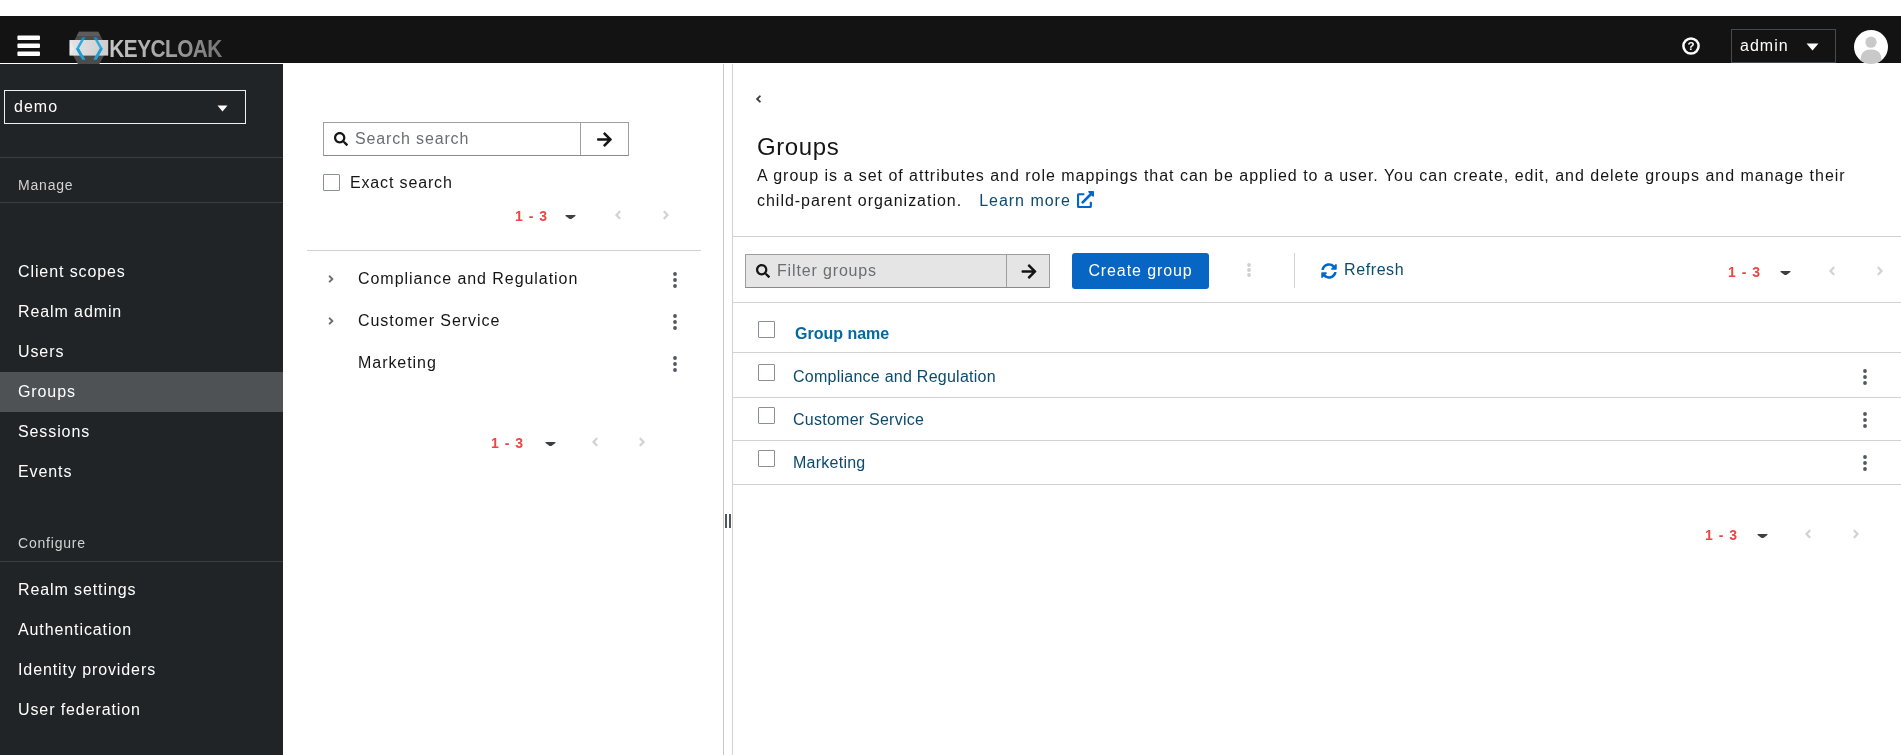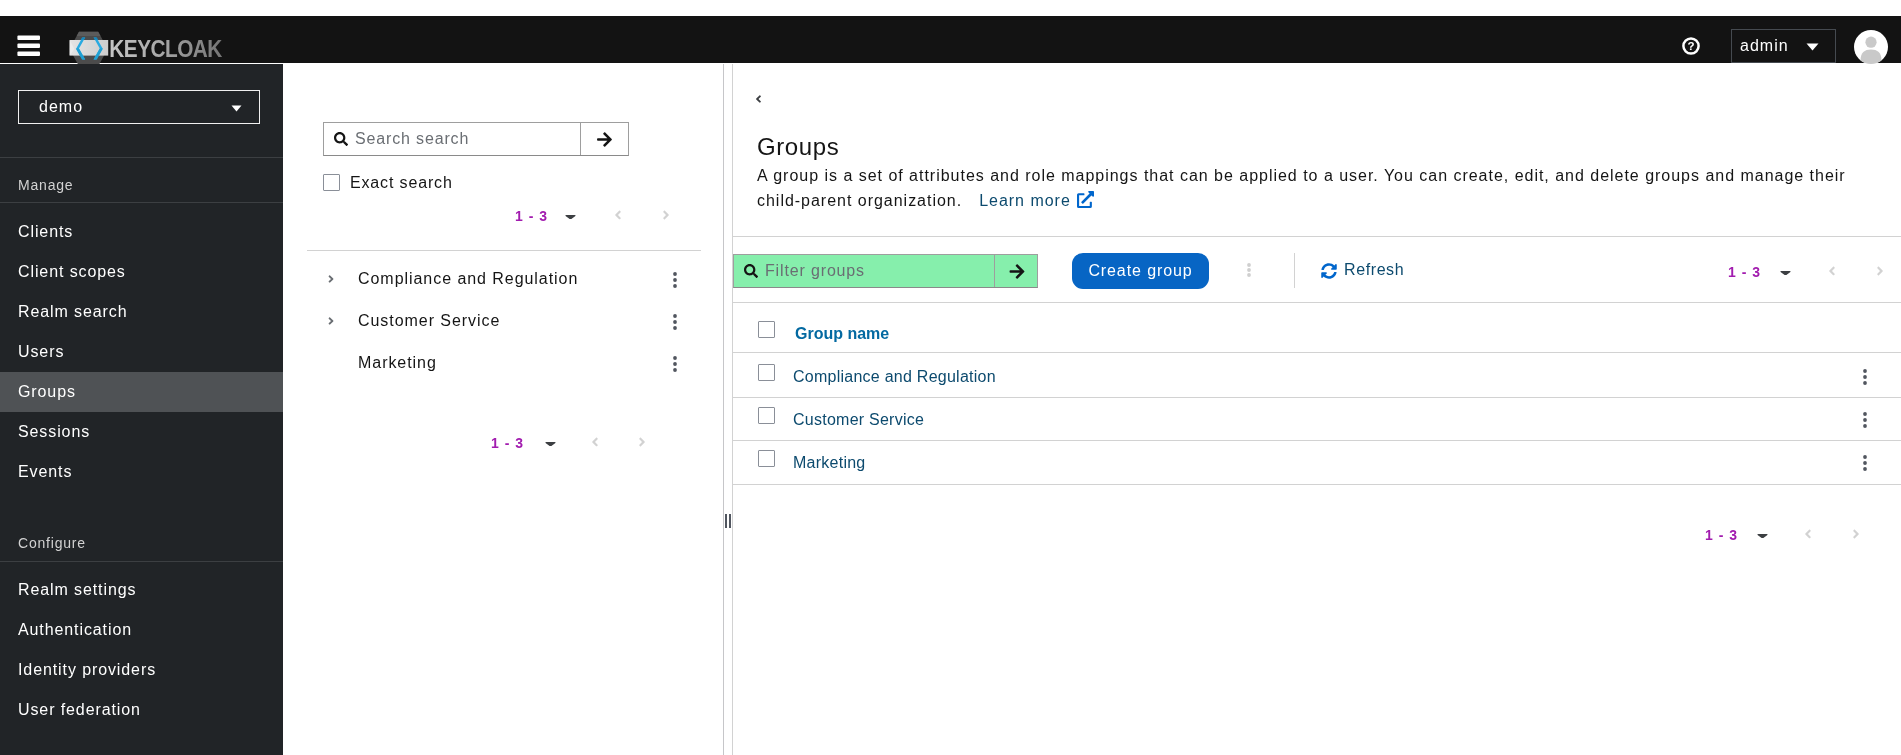--- a/index.html
+++ b/index.html
@@ -3,33 +3,33 @@
 <meta charset="utf-8">
 <style>
   * { margin:0; padding:0; box-sizing:border-box; }
   html,body { width:1901px; height:755px; }
   body { font-family:"Liberation Sans", sans-serif; background:#fff; overflow:hidden; position:relative; }
   .abs { position:absolute; }
   
   #hdr { position:absolute; left:0; top:16px; width:1901px; height:47px; background:#131313; }
   
   #side { position:absolute; left:0; top:64px; width:283px; height:691px; background:#212427; }
-  #realm { position:absolute; left:18px; top:26px; width:242px; height:34px; border:1px solid #f0f0f0; color:#fff; font-size:16px; line-height:32px; padding-left:20px; letter-spacing:1px; }
+  #realm { position:absolute; left:4px; top:26px; width:242px; height:34px; border:1px solid #f0f0f0; color:#fff; font-size:16px; line-height:32px; padding-left:9px; letter-spacing:1px; }
   .sline { position:absolute; left:0; width:283px; height:1px; background:#3c3f42; }
   .navhead { position:absolute; left:18px; color:#d2d2d2; font-size:14px; letter-spacing:0.8px; }
   .navitem { position:absolute; left:0; width:283px; height:40px; color:#fff; font-size:16px; line-height:40px; padding-left:18px; letter-spacing:0.9px; }
   .navitem.cur { background:#4f5255; }
   
   #mid { position:absolute; left:283px; top:64px; width:440px; height:691px; background:#fff; }
   #right { position:absolute; left:733px; top:64px; width:1168px; height:691px; background:#fff; }
   .vline { position:absolute; top:64px; height:691px; width:1px; }
   .hline { position:absolute; height:1px; background:#d2d2d2; }
   .blue { color:#0c4a6e; }
   .kebab circle { fill:#51565f; }
-  .pgnum { position:absolute; font-size:14px; font-weight:bold; color:#a21caf; letter-spacing:1px; }
+  .pgnum { position:absolute; font-size:14px; font-weight:bold; color:#ef4444; letter-spacing:1px; }
   .cb { position:absolute; width:17px; height:17px; background:#fff; border:1.5px solid #8a8f98; border-radius:1px; }
 </style>
 </head>
 <body>
 <div id="hdr">
 
   <svg class="abs" style="left:16px;top:18px" width="26" height="24" viewBox="0 0 26 24">
     <rect x="1.4" y="1.6" width="22.6" height="4.5" rx="1" fill="#fff"></rect>
     <rect x="1.4" y="9.6" width="22.6" height="4.5" rx="1" fill="#fff"></rect>
     <rect x="1.4" y="17.5" width="22.6" height="4.5" rx="1" fill="#fff"></rect>
@@ -80,23 +80,22 @@
 </div>
 <div id="side">
   <div id="realm">demo
     <svg class="abs" style="right:17px;top:14px" width="11" height="7" viewBox="0 0 11 7">
         <path d="M0.5 0.5 L10.5 0.5 L5.5 6.5 Z" fill="#fff"></path>
       </svg>
   </div>
   <div class="sline" style="top:92.5px"></div>
   <div class="navhead" style="top:113px">Manage</div>
   <div class="sline" style="top:138px"></div>
-  <div class="navitem" style="top:148px">Clients</div>
   <div class="navitem" style="top:188px">Client scopes</div>
-  <div class="navitem" style="top:228px">Realm search</div>
+  <div class="navitem" style="top:228px">Realm admin</div>
   <div class="navitem" style="top:268px">Users</div>
   <div class="navitem cur" style="top:308px">Groups</div>
   <div class="navitem" style="top:348px">Sessions</div>
   <div class="navitem" style="top:388px">Events</div>
   <div class="navhead" style="top:471px">Configure</div>
   <div class="sline" style="top:497px"></div>
   <div class="navitem" style="top:506px">Realm settings</div>
   <div class="navitem" style="top:546px">Authentication</div>
   <div class="navitem" style="top:586px">Identity providers</div>
   <div class="navitem" style="top:626px">User federation</div>
@@ -176,31 +175,31 @@
   <svg class="abs" style="left:22px;top:29px" width="7" height="12" viewBox="0 0 256 512">
       <path fill="#3c3f42" d="M31.7 239l136-136c9.4-9.4 24.6-9.4 33.9 0l22.6 22.6c9.4 9.4 9.4 24.6 0 33.9L127.9 256l96.4 96.4c9.4 9.4 9.4 24.6 0 33.9l-22.6 22.6c-9.4 9.4-24.6 9.4-33.9 0l-136-136c-9.5-9.4-9.5-24.6-.1-33.9z"></path>
     </svg>
 
   <div class="abs" style="left:24px;top:69px;font-size:24px;color:#151515;letter-spacing:0.6px">Groups</div>
   <div class="abs" style="left:24px;top:100px;font-size:16px;color:#151515;line-height:24.5px;width:1130px;letter-spacing:0.98px">A group is a set of attributes and role mappings that can be applied to a user. You can create, edit, and delete groups and manage their<br>child-parent organization.<span style="margin-left:17px"></span><span class="blue">Learn more</span><svg style="margin-left:6px;vertical-align:-2px" width="17" height="17" viewBox="0 0 512 512">
         <path fill="#0066cc" d="M432,320H400a16,16,0,0,0-16,16V448H64V128H208a16,16,0,0,0,16-16V80a16,16,0,0,0-16-16H48A48,48,0,0,0,0,112V464a48,48,0,0,0,48,48H400a48,48,0,0,0,48-48V336A16,16,0,0,0,432,320ZM488,0h-128c-21.37,0-32.05,25.91-17,41l35.73,35.73L135,320.37a24,24,0,0,0,0,34L157.67,377a24,24,0,0,0,34,0L435.28,133.32,471,169c15,15,41,4.5,41-17V24A24,24,0,0,0,488,0Z"></path>
       </svg></div>
   <div class="hline" style="left:0;top:172px;width:1168px"></div>
 
-  <div class="abs" style="left:0;top:190px;width:305px;height:34px;border:1px solid #9e9e9e;border-bottom-color:#8a8a8a;background:#86efac">
+  <div class="abs" style="left:12px;top:190px;width:305px;height:34px;border:1px solid #9e9e9e;border-bottom-color:#8a8a8a;background:#e5e5e5">
     <svg class="abs" style="left:10px;top:9px" width="14" height="14" viewBox="0 0 512 512">
         <path fill="#151515" d="M505 442.7L405.3 343c-4.5-4.5-10.6-7-17-7H372c27.6-35.3 44-79.7 44-128C416 93.1 322.9 0 208 0S0 93.1 0 208s93.1 208 208 208c48.3 0 92.7-16.4 128-44v16.3c0 6.4 2.5 12.5 7 17l99.7 99.7c9.4 9.4 24.6 9.4 33.9 0l28.3-28.3c9.4-9.4 9.4-24.6.1-34zM208 336c-70.7 0-128-57.2-128-128 0-70.7 57.2-128 128-128 70.7 0 128 57.2 128 128 0 70.7-57.2 128-128 128z"></path>
       </svg>
     <div class="abs" style="left:31px;top:0;line-height:32px;font-size:16px;color:#6a6e73;letter-spacing:0.85px">Filter groups</div>
     <div class="abs" style="left:260px;top:0;width:1px;height:32px;background:#9e9e9e"></div>
     <svg class="abs" style="left:274px;top:8px" width="18" height="17" viewBox="0 0 448 512">
         <path fill="#151515" d="M190.5 66.9l22.2-22.2c9.4-9.4 24.6-9.4 33.9 0L441 239c9.4 9.4 9.4 24.6 0 33.9L246.6 467.3c-9.4 9.4-24.6 9.4-33.9 0l-22.2-22.2c-9.5-9.5-9.3-25 .4-34.3L311.4 296H24c-13.3 0-24-10.7-24-24v-32c0-13.3 10.7-24 24-24h287.4L190.9 101.2c-9.8-9.3-10-24.8-.4-34.3z"></path>
       </svg>
   </div>
-  <div class="abs" style="left:339px;top:189px;width:137px;height:36px;background:#0765c4;border-radius:11px;color:#fff;font-size:16px;text-align:center;line-height:36px;letter-spacing:0.9px">Create group</div>
+  <div class="abs" style="left:339px;top:189px;width:137px;height:36px;background:#0765c4;border-radius:3px;color:#fff;font-size:16px;text-align:center;line-height:36px;letter-spacing:0.9px">Create group</div>
   <svg class="abs" style="left:513px;top:198px" width="6" height="18" viewBox="0 0 6 18">
       <circle cx="3" cy="3" r="1.9" fill="#cfcfcf"></circle>
       <circle cx="3" cy="8" r="1.9" fill="#cfcfcf"></circle>
       <circle cx="3" cy="13" r="1.9" fill="#cfcfcf"></circle>
     </svg>
   <div class="abs" style="left:561px;top:189px;width:1px;height:35px;background:#d2d2d2"></div>
   <svg class="abs" style="left:588px;top:199px" width="16" height="16" viewBox="0 0 512 512">
       <path fill="#0066cc" d="M370.72 133.28C339.458 104.008 298.888 87.962 255.848 88c-77.458.068-144.328 53.178-162.791 126.85-1.344 5.363-6.122 9.15-11.651 9.15H24.103c-7.498 0-13.194-6.807-11.807-14.176C33.933 94.924 134.813 8 256 8c66.448 0 126.791 26.136 171.315 68.685L463.03 40.97C478.149 25.851 504 36.559 504 57.941V192c0 13.255-10.745 24-24 24H345.941c-21.382 0-32.09-25.851-16.971-40.971l41.75-41.749zM32 296h134.059c21.382 0 32.09 25.851 16.971 40.971l-41.75 41.75c31.262 29.273 71.835 45.319 114.876 45.28 77.418-.07 144.315-53.144 162.787-126.849 1.344-5.363 6.122-9.15 11.651-9.15h57.304c7.498 0 13.194 6.807 11.807 14.176C478.067 417.076 377.187 504 256 504c-66.448 0-126.791-26.136-171.315-68.685L48.97 471.03C33.851 486.149 8 475.441 8 454.059V320c0-13.255 10.745-24 24-24z"></path>
     </svg>
   <div class="abs blue" style="left:611px;top:197px;font-size:16px;letter-spacing:0.6px">Refresh</div>

